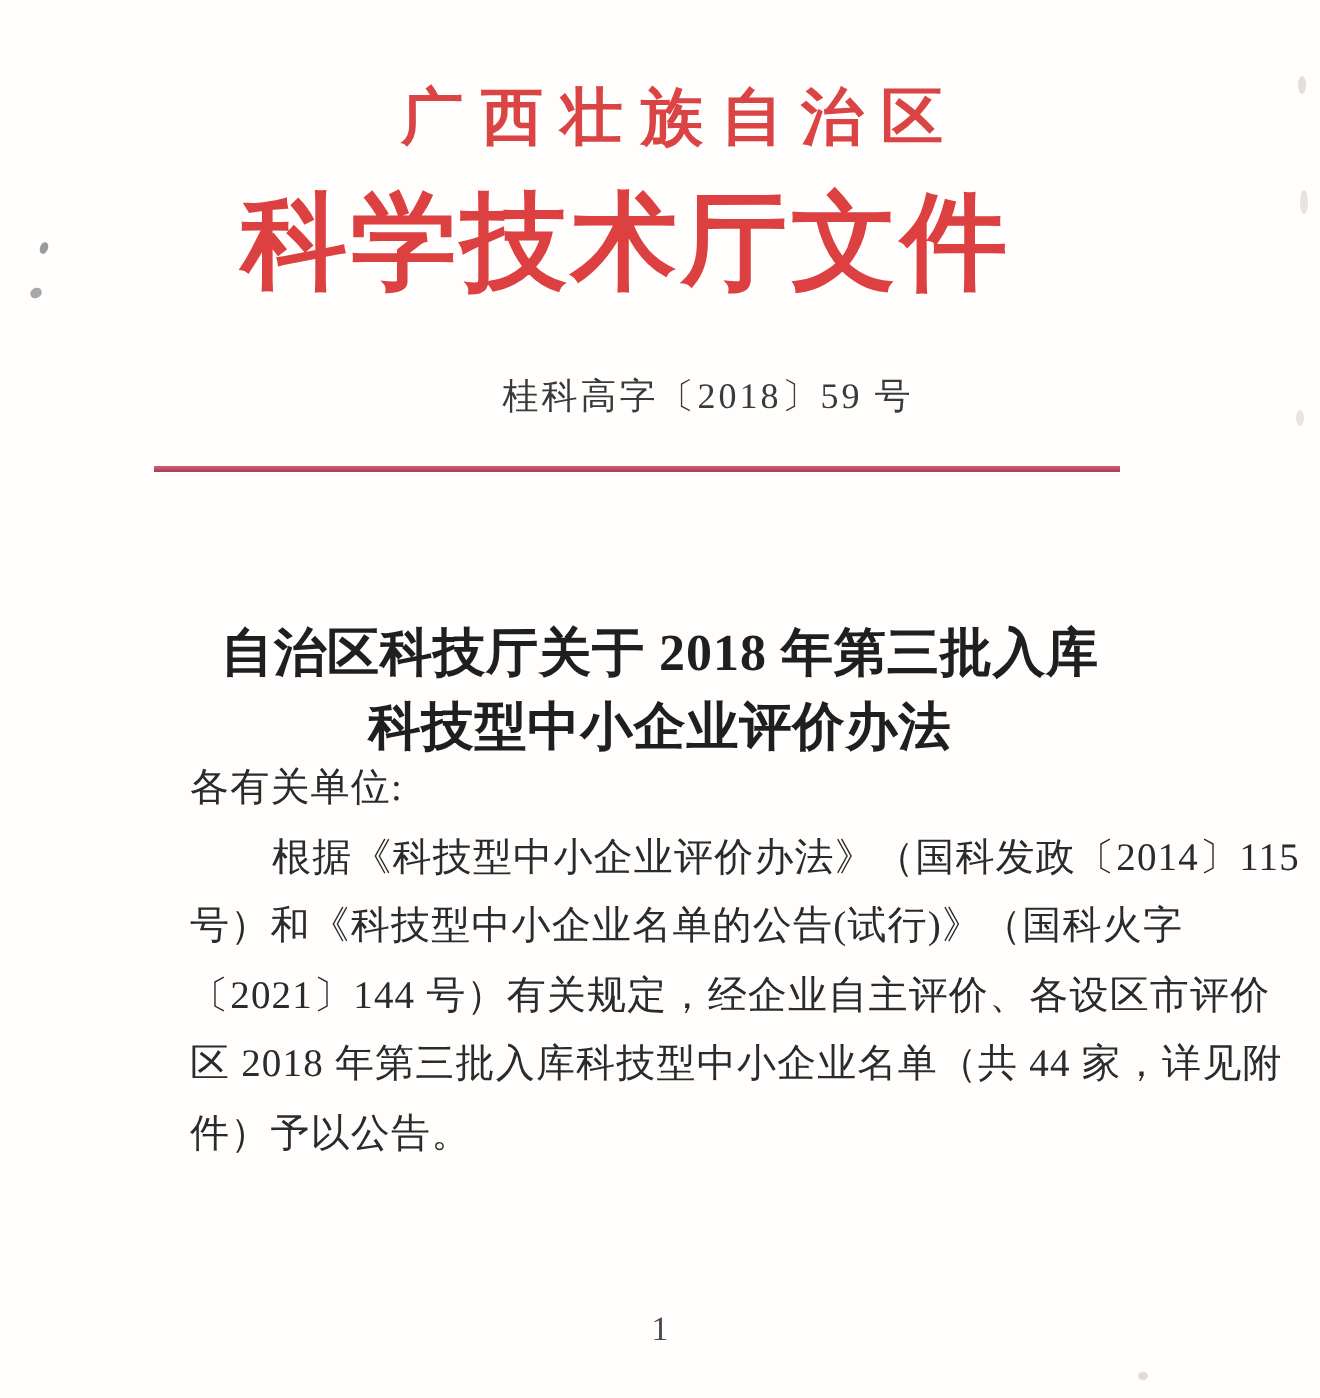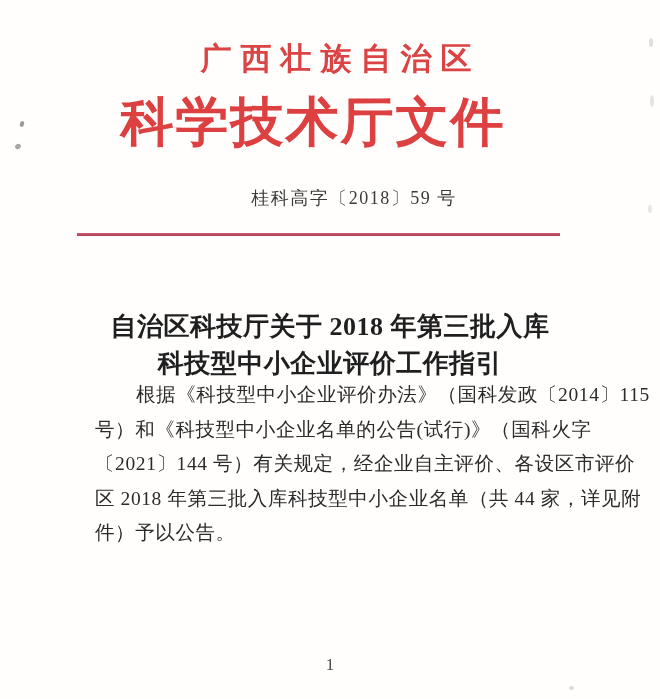--- a/index.html
+++ b/index.html
@@ -127,24 +127,25 @@
   <div class="org-line1">广西壮族自治区</div>
 
   <div class="org-line2">科学技术厅文件</div>
 
   <div class="doc-number">桂科高字〔2018〕59 号</div>
 
   <div class="red-line"></div>
 
   <div class="title-block">
     <div>自治区科技厅关于 2018 年第三批入库</div>
-    <div>科技型中小企业评价工作指引</div>
+    <div>科技型中小企业评价办法</div>
   </div>
 
   <div class="body-block">
+    <div class="body-line">各有关单位:</div>
     <div class="body-line indent">根据《科技型中小企业评价办法》（国科发政〔2014〕115</div>
     <div class="body-line">号）和《科技型中小企业名单的公告(试行)》（国科火字</div>
     <div class="body-line">〔2021〕144 号）有关规定，经企业自主评价、各设区市评价</div>
     <div class="body-line">区 2018 年第三批入库科技型中小企业名单（共 44 家，详见附</div>
     <div class="body-line">件）予以公告。</div>
   </div>
 
   <div class="page-number">1</div>
 
   <div class="speck speck-a"></div>

